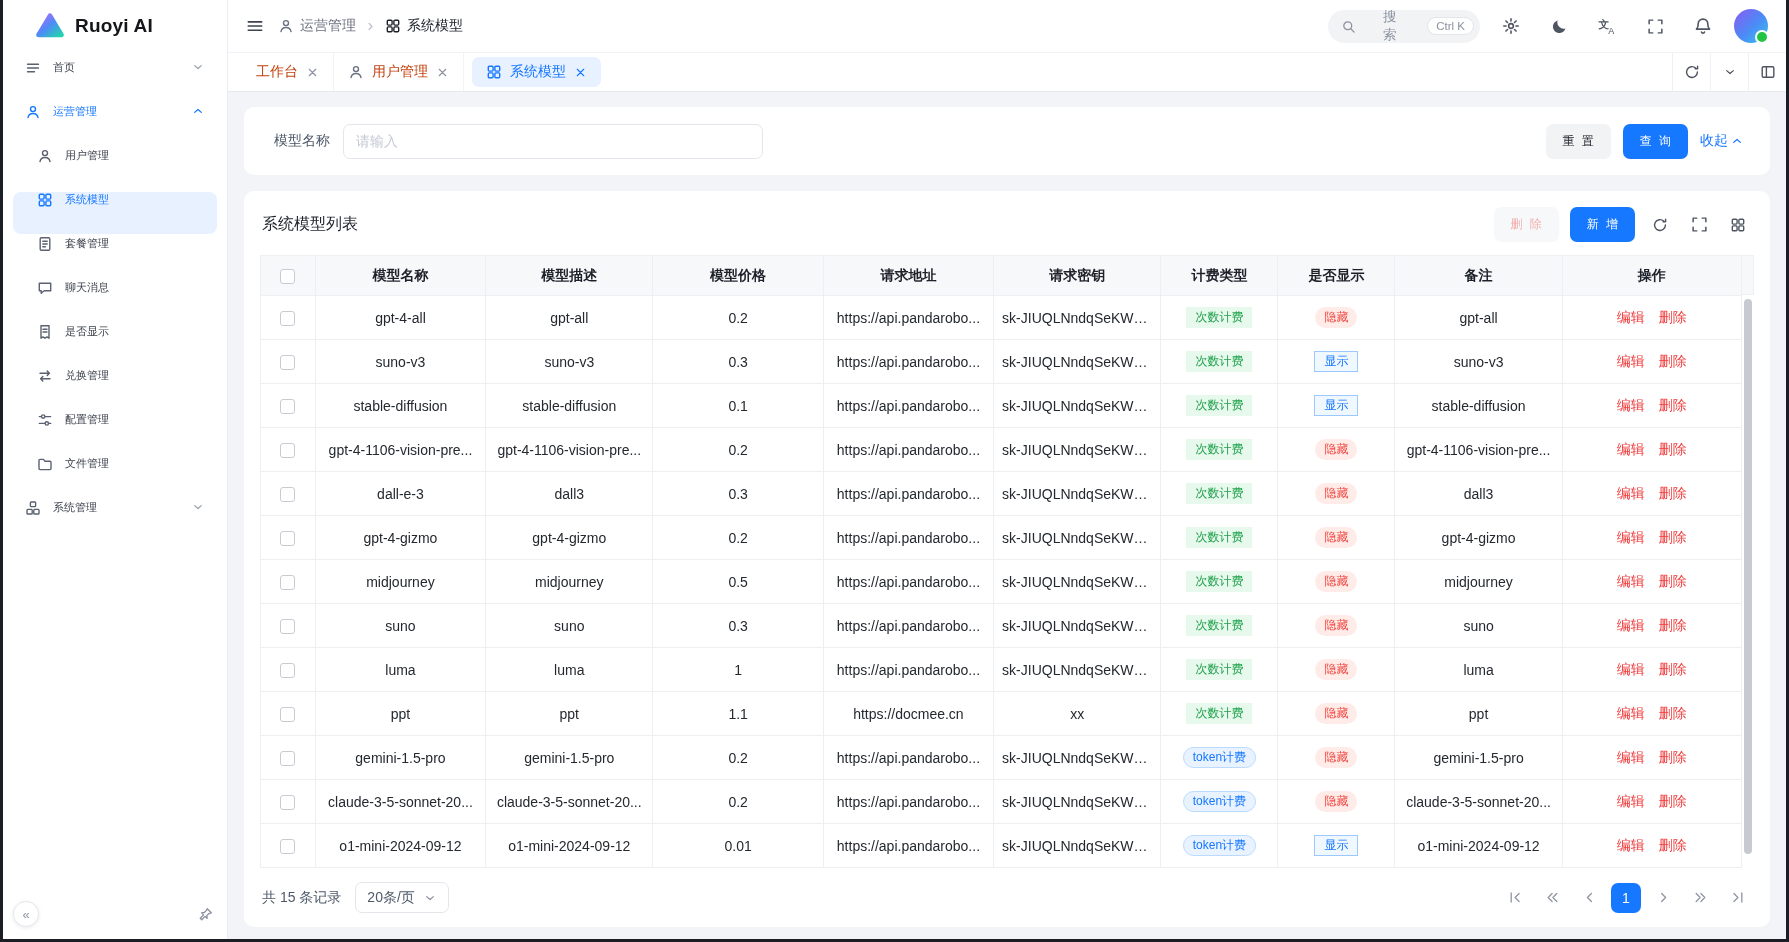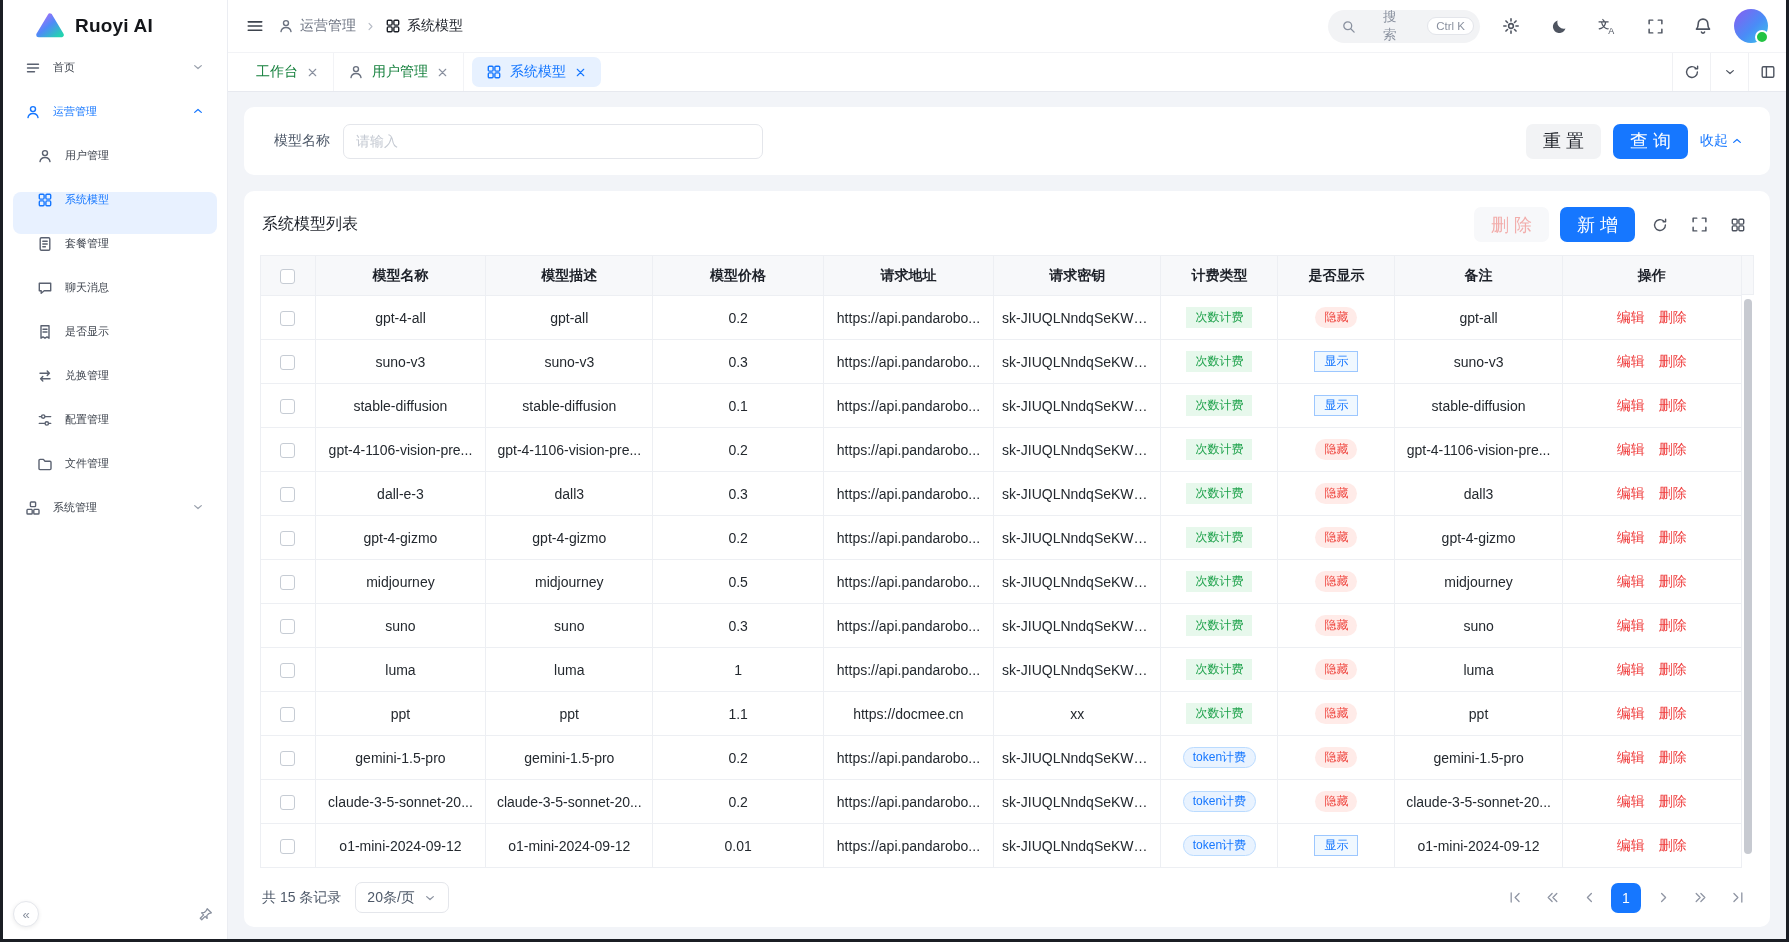--- a/index.html
+++ b/index.html
@@ -39,21 +39,21 @@
   .kbd{background:#fff;border:1px solid #e3e5ea;border-radius:11px;padding:2px 8px;font-size:11.5px;color:#8a919f}
   .hicon{width:34px;height:34px;color:#4e5460;border-radius:50%;cursor:pointer}
   .avatar{width:34px;height:34px;border-radius:50%;cursor:pointer;position:relative;flex-shrink:0;
           background:linear-gradient(135deg,#8a5cf0 0%,#4a8cf7 55%,#39c7e8 100%)}
   .avatar::after{content:"";position:absolute;right:-1px;bottom:-1px;width:10px;height:10px;border-radius:50%;
           background:#23c343;border:2px solid #fff}
   
   .tabbar{height:40px;background:#fff;border-top:1px solid #f2f3f6;border-bottom:1px solid #e7e9ef;
           display:flex;align-items:center;padding:0 0 0 14px}
   .tabs{display:flex;align-items:center;height:100%}
-  .tab{display:flex;align-items:center;gap:8px;padding:0 14px;height:100%;color:#15803d;font-size:14px;cursor:pointer;
+  .tab{display:flex;align-items:center;gap:8px;padding:0 14px;height:100%;color:#c2410c;font-size:14px;cursor:pointer;
        border-right:1px solid #f2f3f6}
   .tab .icon{color:#6b7280}
   .tab .x{color:#8a919f}
   .tab.active{height:30px;background:#e7f1ff;color:#1677ff;border-radius:7px;border-right:none;margin:0 8px}
   .tab.active .icon,.tab.active .x{color:#1677ff}
   .tab-actions{margin-left:auto;display:flex;align-items:center;height:100%}
   .ticon{width:38px;height:100%;color:#4e5460;cursor:pointer;border-left:1px solid #f0f1f4}
   
   .content{flex:1;padding:15px 16px 12px;display:flex;flex-direction:column;gap:16px;min-height:0}
   .card{background:#fff;border-radius:10px}
@@ -63,21 +63,21 @@
   .input{height:35px;border:1px solid #e4e6eb;border-radius:7px;background:#fff;display:flex;align-items:center;padding:0 12px}
   .input input{border:0;outline:0;width:100%;font:inherit;color:#1d2129;background:transparent}
   .input input::placeholder{color:#c4c9d2}
   .name-input{width:420px}
   .daterange{width:405px;gap:8px;cursor:pointer}
   .daterange .ph{color:#c4c9d2;flex:1;white-space:nowrap}
   .daterange .ph.end{text-align:left}
   .daterange .arrow{color:#c9cdd4;font-size:13px}
   .daterange .cal{color:#b3b9c4}
   .filter-actions{margin-left:auto;display:flex;align-items:center;gap:12px}
-  .btn{height:35px;padding:0 17px;border-radius:7px;border:none;font-size:18px;font-family:Liberation Sans, sans-serif;
+  .btn{height:35px;padding:0 17px;border-radius:7px;border:none;font-size:12px;font-family:Liberation Mono, monospace;
        display:inline-flex;align-items:center;justify-content:center;cursor:pointer;white-space:nowrap}
   .btn-default{background:#f2f3f5;color:#23262d}
   .btn-primary{background:#1677ff;color:#fff}
   .btn-danger-disabled{background:#f7f8fa;color:#f2aeac;cursor:not-allowed}
   .link-collapse{color:#1677ff;display:flex;align-items:center;gap:2px;cursor:pointer;font-weight:500;white-space:nowrap}
   .link-collapse .icon{color:#1677ff}
   
   .table-card{flex:1;min-height:0;padding:14px 16px;display:flex;flex-direction:column}
   .card-head{display:flex;align-items:center;margin:2px 2px 13px}
   .card-title{font-size:16px;font-weight:500;color:#1d2129}

